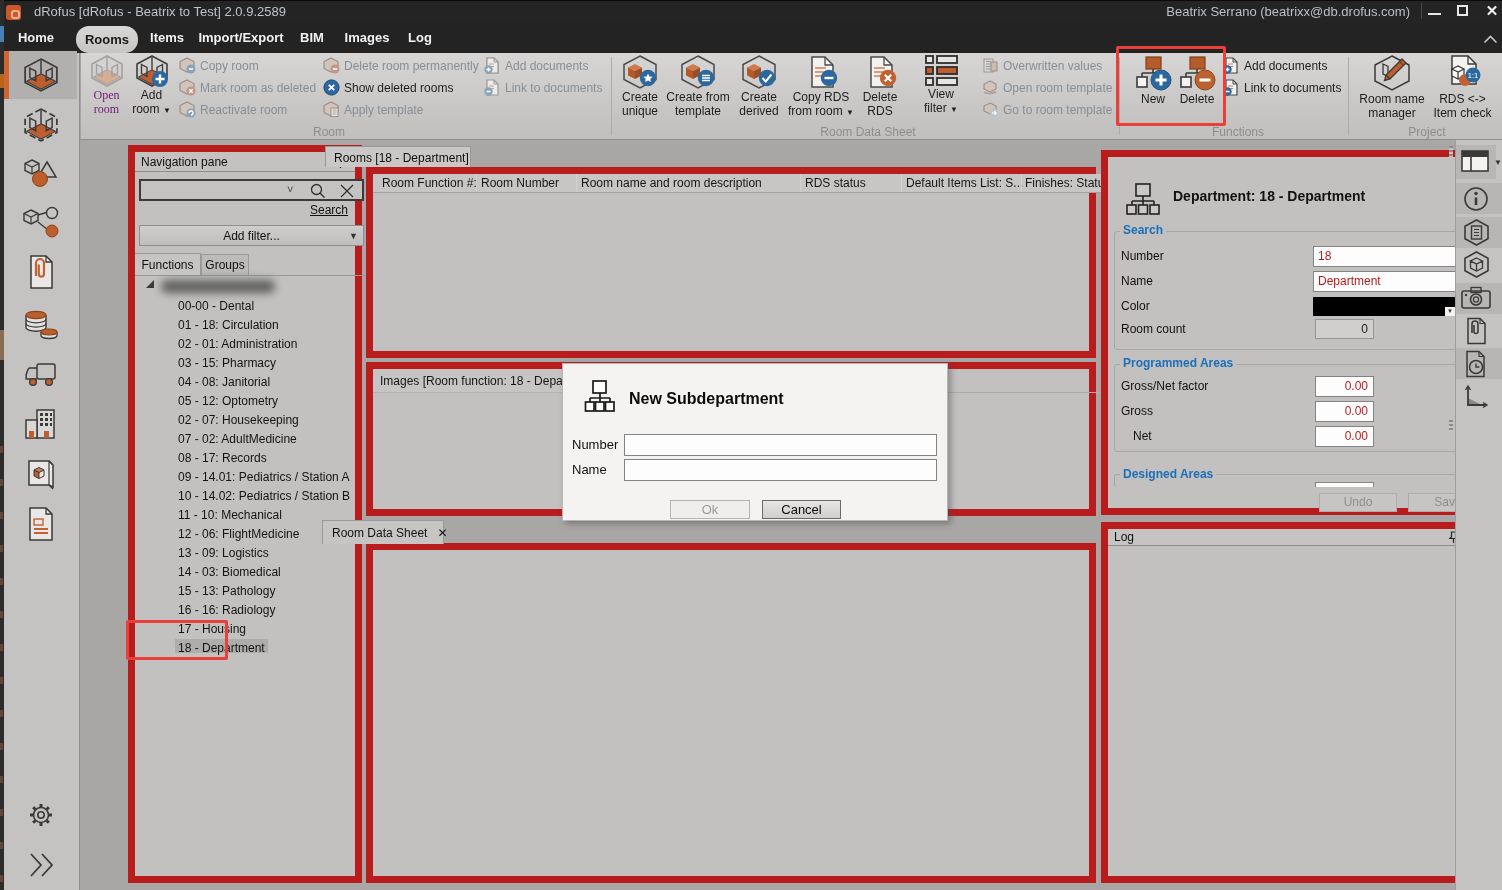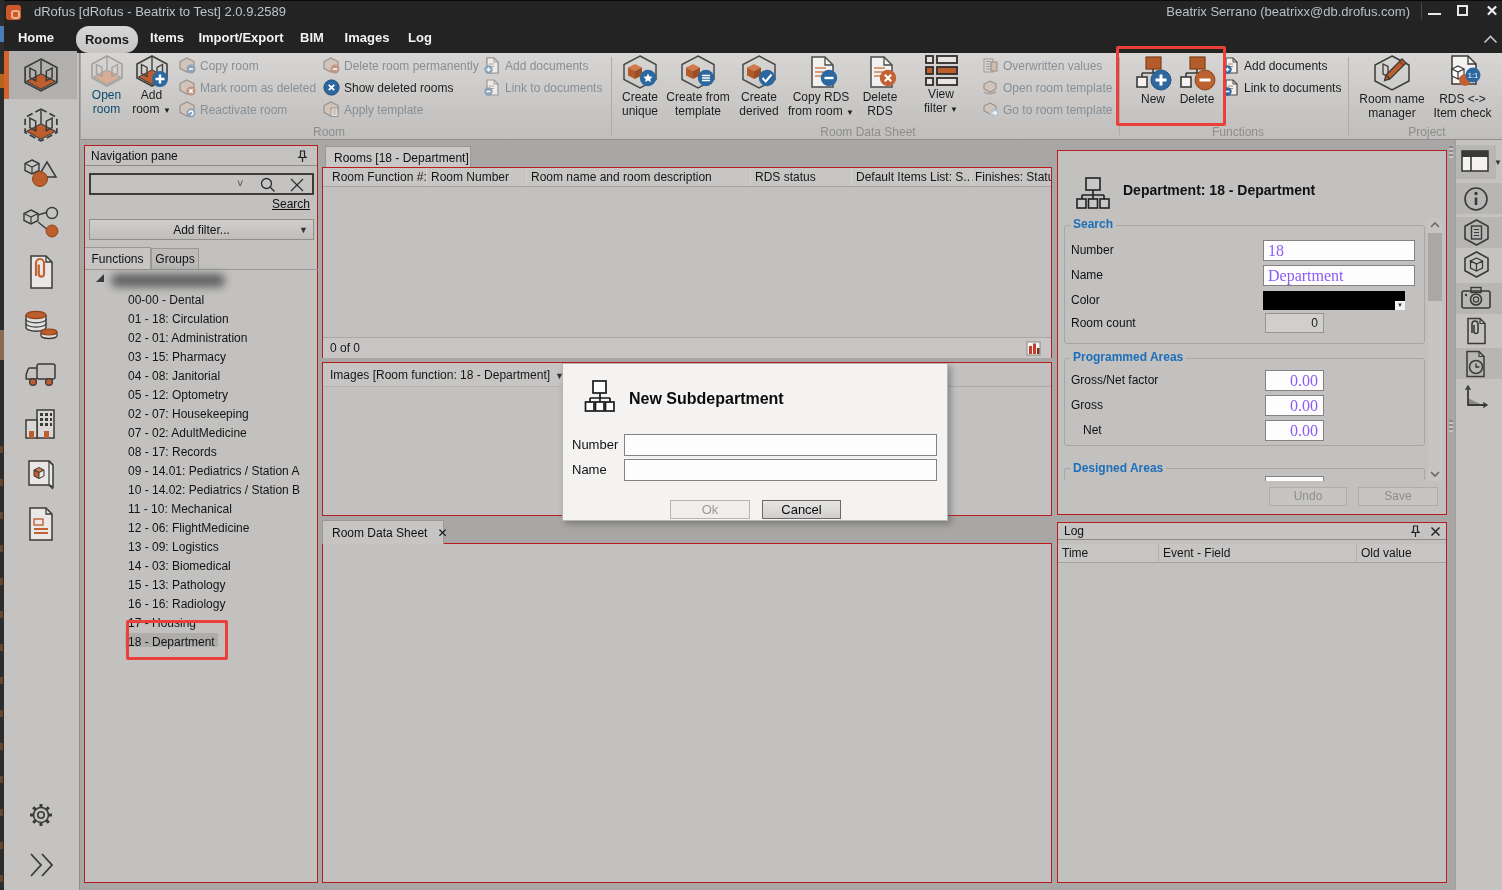--- a/index.html
+++ b/index.html
@@ -13,45 +13,45 @@
   #usertext { right:92px; top:4px; font-size:13px; color:#b6c0c6; }
   #tabrow { left:0; top:22px; width:1502px; height:31px; background:#232323; }
   .mtab { position:absolute; top:22px; height:31px; line-height:31px; color:#f2f2f2; font-weight:bold; font-size:13px; text-align:center; }
   #tab-rooms { top:26px !important; height:27px !important; line-height:27px !important; background:linear-gradient(#d8d7d6,#c6c5c4); color:#1a1a1a;border-radius:13px; }
 
   
   #ribbon { left:80px; top:53px; width:1422px; height:87px; background:linear-gradient(#d7d6d5,#c6c5c4 70%,#c0bfbe); border-bottom:1px solid #8f8f8f; border-left:1px solid #a5a4a3; }
   .rsep { position:absolute; top:57px; height:78px; width:1px; background:#adacab; }
   .rgl { position:absolute; top:125px; height:14px; font-size:12px; color:#8e8d8c; text-align:center; }
   .bigbtn { position:absolute; top:55px; text-align:center; font-size:12px; color:#1e1e1e; line-height:14px; white-space:nowrap; }
-  .bigbtn.dis { color:#0c4a6e; }
+  .bigbtn.dis { color:#701a75;font-family:Liberation Serif, serif; }
   .bigbtn svg { display:block; margin:0 auto 1px; }
   .smallbtn { position:absolute; height:20px; font-size:12px; color:#1e1e1e; line-height:20px; white-space:nowrap; }
   .smallbtn.dis { color:#878f96; }
   .smallbtn svg { vertical-align:-4px; margin-right:4px; }
 
   
   #sidebar { left:0; top:53px; width:80px; height:837px; background:#c4c3c2; border-right:1px solid #8f8f8e; }
   #sidesliver { left:0; top:0; width:4px; height:890px; background:#2c2c2c; }
   .sitem { position:absolute; left:4px; width:73px; height:48px; }
   .sitem.sel { background:#b1b0af; border-left:5px solid #d4642e; }
   .sitem svg { position:absolute; left:50%; top:50%; transform:translate(-50%,-50%); }
   .sitem.sel svg { margin-left:-2px; }
 
   
-  .panel { position:absolute; background:#c2c1c0; border:1px solid #b91c1c; }
+  .panel { position:absolute; background:#c2c1c0; border:7px solid #b91c1c;margin-left:44px; }
   .phead { position:absolute; left:0; top:0; right:0; height:21px; background:#c3c2c1; border-bottom:1px solid #8d8c8b; font-size:12px; color:#111; line-height:21px; padding-left:6px; }
   .tabsel { position:absolute; background:#c6c5c4; border:1px solid #9a9998; border-bottom:none; font-size:12px; color:#111; white-space:nowrap; }
 
   
   #dialog { left:562px; top:363px; width:386px; height:158px; background:#f4f3f2; border:1px solid #b7b6b5; box-shadow:3px 3px 6px rgba(70,70,70,.45); }
 
   .redrect { position:absolute; border:3px solid #ea4039; border-radius:2px; }
 
-  .field { position:absolute; background:#fdfdfd; border:1px solid #848381; font-size:16px; color:#8b5cf6;font-family:Liberation Serif, serif; }
+  .field { position:absolute; background:#fdfdfd; border:1px solid #848381; font-size:12px; color:#b91c1c; }
   .rofield { position:absolute; background:#d0cfce; border:1px solid #969594; font-size:12px; color:#1a1a1a; text-align:right; }
   .gbox { border:1px solid #a7a6a5; border-radius:3px; }
   .glabel { font-size:12px; font-weight:bold; color:#1c6fb8; background:#c2c1c0; padding:0 3px; line-height:13px; }
   .flabel { font-size:12px; color:#111; }
   .btn { background:#c6c5c4; border:1px solid #aeadac; font-size:12px; text-align:center; line-height:17px; color:#111; }
   .btn.dis { color:#8f8e8d; }
 </style>
 </head>
 <body>
 
@@ -464,29 +464,20 @@
     <span style="position:absolute;left:208px;">Room name and room description</span>
     <span style="position:absolute;left:432px;">RDS status</span>
     <span style="position:absolute;left:533px;">Default Items List: S...</span>
     <span style="position:absolute;left:652px;">Finishes: Statu</span>
     <span style="position:absolute;left:103px;top:0;width:1px;height:19px;background:#d2d1d0;"></span>
     <span style="position:absolute;left:203px;top:0;width:1px;height:19px;background:#d2d1d0;"></span>
     <span style="position:absolute;left:427px;top:0;width:1px;height:19px;background:#d2d1d0;"></span>
     <span style="position:absolute;left:528px;top:0;width:1px;height:19px;background:#d2d1d0;"></span>
     <span style="position:absolute;left:648px;top:0;width:1px;height:19px;background:#d2d1d0;"></span>
   </div>
-  <div class="abs" style="left:0;top:169px;width:728px;height:21px;background:#c7c6c5;border-top:1px solid #aaa9a8;font-size:12px;color:#161616;line-height:21px;">
-    <span style="position:absolute;left:7px;">0 of 0</span>
-    <svg style="position:absolute;right:10px;top:3px;" width="15" height="15" viewBox="0 0 15 15">
-        <rect x="1" y="1" width="13" height="13" fill="#f5f4f3" stroke="#8a8988" stroke-width="1"></rect>
-        <rect x="3" y="5" width="3" height="8" fill="#c2402a"></rect>
-        <rect x="7" y="2.5" width="3" height="10.5" fill="#c2402a"></rect>
-        <rect x="11" y="7" width="2.5" height="6" fill="#7a2f1e"></rect>
-      </svg>
-  </div>
 </div>
 <div class="abs tabsel" style="left:325px;top:146px;width:146px;height:21px;line-height:23px;padding-left:8px;background:#c9c8c7;">Rooms [18 - Department]</div>
 <div class="abs panel" id="imagespanel" style="left:322px;top:362px;width:730px;height:154px;">
   <div class="abs" style="left:0;top:0;width:246px;height:24px;background:#c6c5c4;border-right:1px solid #9a9998;border-bottom:1px solid #b5b4b3;font-size:12px;color:#161616;line-height:24px;">
     <span style="position:absolute;left:7px;">Images [Room function: 18 - Department]</span>
     <span style="position:absolute;left:232px;top:1px;color:#333;font-size:9px;">▼</span>
   </div>
   <div class="abs" style="left:246px;top:23px;width:482px;height:1px;background:#adacab;"></div>
 </div>
 <div class="abs panel" id="rdspanel" style="left:322px;top:543px;width:730px;height:340px;"></div>
@@ -544,27 +535,20 @@
 </div>
 <div class="abs panel" id="logpanel" style="left:1057px;top:522px;width:390px;height:361px;">
   <div class="phead" style="height:17px;line-height:17px;background:#c5c4c3;">Log
     <svg style="position:absolute;right:25px;top:2px;" width="11" height="13" viewBox="0 0 11 13">
         <path d="M3.5,1 h4 v5 l1.5,1.5 h-7 l1.5,-1.5 z M5.5,7.5 v4.5" fill="none" stroke="#222" stroke-width="1.2"></path>
       </svg>
     <svg style="position:absolute;right:5px;top:3px;" width="11" height="11" viewBox="0 0 11 11">
         <path d="M1.5,1.5 L9.5,9.5 M9.5,1.5 L1.5,9.5" stroke="#222" stroke-width="1.5"></path>
       </svg>
   </div>
-  <div class="abs" style="left:0;top:21px;width:388px;height:19px;background:#c7c6c5;border-bottom:1px solid #a3a2a1;font-size:12px;color:#161616;line-height:19px;">
-    <span style="position:absolute;left:4px;">Time</span>
-    <span style="position:absolute;left:105px;">Event - Field</span>
-    <span style="position:absolute;left:303px;">Old value</span>
-    <span style="position:absolute;left:100px;top:0;width:1px;height:19px;background:#b2b1b0;"></span>
-    <span style="position:absolute;left:298px;top:0;width:1px;height:19px;background:#b2b1b0;"></span>
-  </div>
 </div>
 
 <div class="abs" id="rightstrip" style="left:1455px;top:140px;width:47px;height:750px;background:#c4c3c2;border-left:1px solid #9f9e9d;"></div>
 <div class="abs" style="left:1449px;top:146px;width:4px;height:12px;background:repeating-linear-gradient(#8d8c8b 0 2px,#c4c3c2 2px 4px);"></div>
 <div class="abs" style="left:1449px;top:420px;width:4px;height:12px;background:repeating-linear-gradient(#8d8c8b 0 2px,#c4c3c2 2px 4px);"></div>
 <div id="rightstrip-icons">
   <div class="abs" style="left:1456px;top:145px;width:40px;height:34px;background:#b7b6b5;"></div>
   <svg class="abs" style="left:1461px;top:150px;" width="28" height="24" viewBox="0 0 28 24">
       <rect x="1" y="1" width="26" height="20" fill="#f4f3f2" stroke="#3a3a39" stroke-width="1.6"></rect>
       <rect x="1" y="1" width="26" height="6" fill="#3a3a39"></rect>

